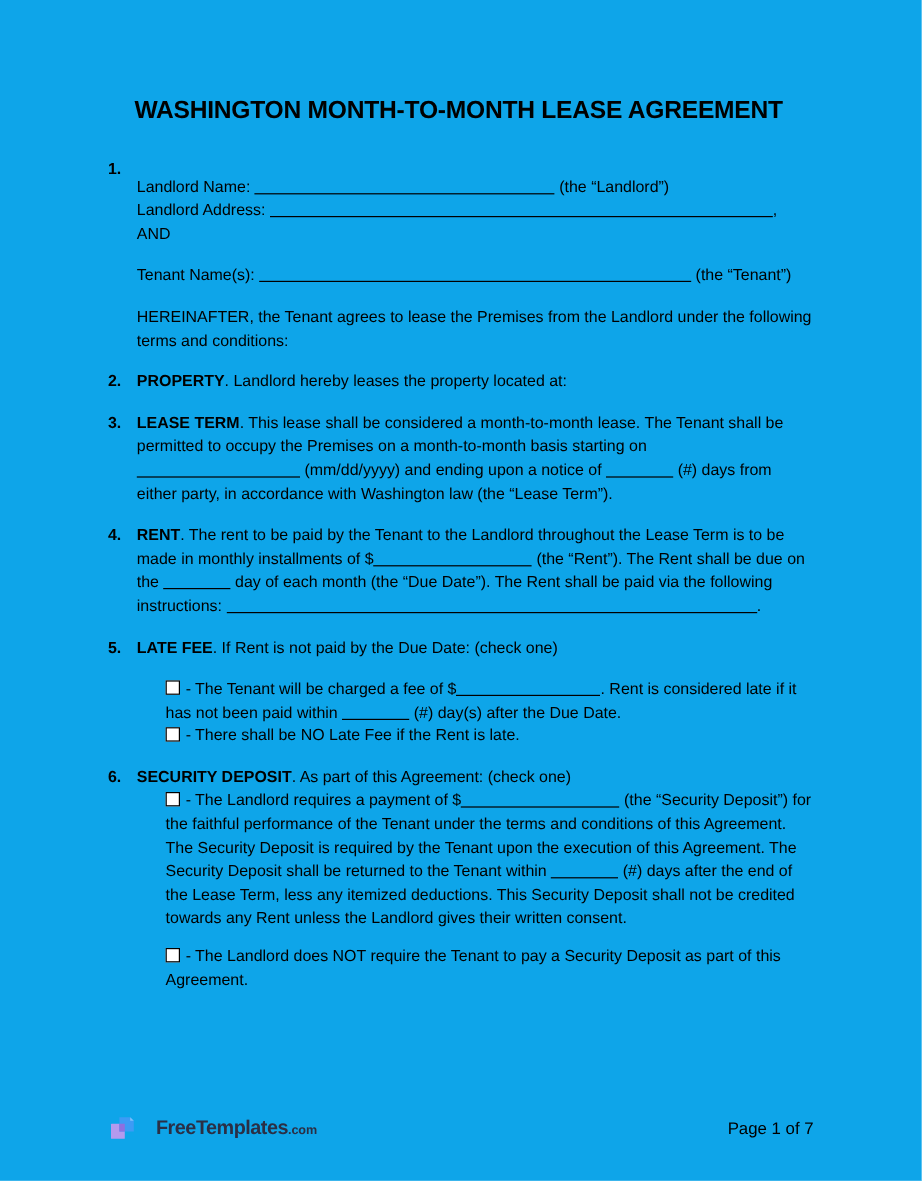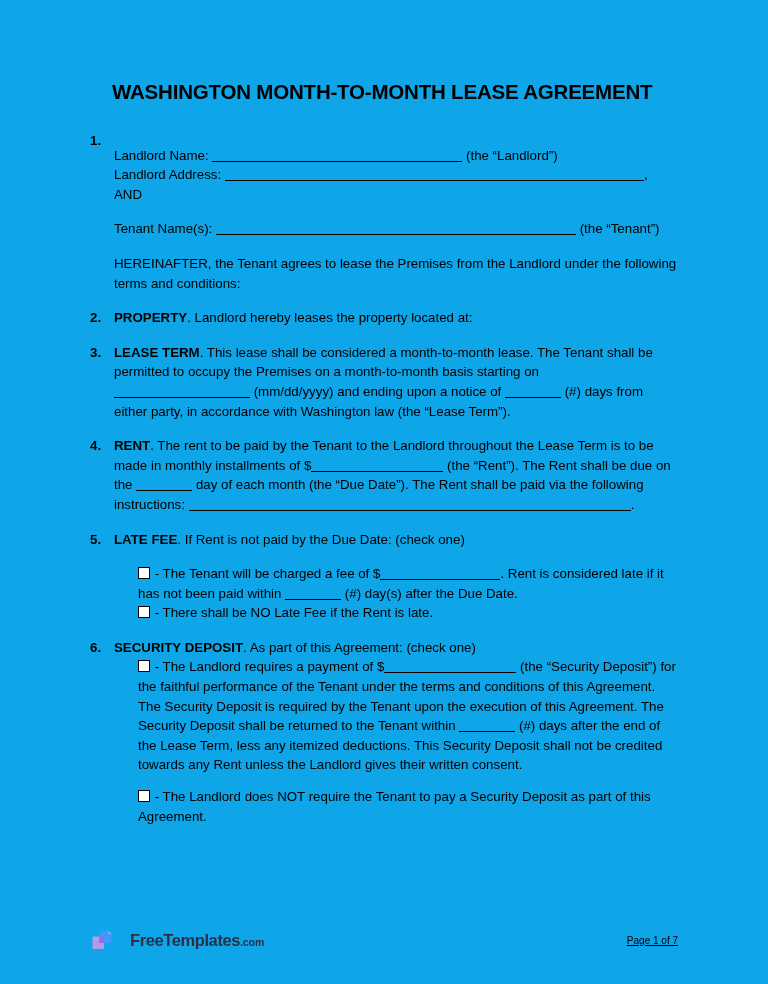--- a/index.html
+++ b/index.html
@@ -111,23 +111,22 @@
     font-weight: bold;
     color: #2b2f45;
     letter-spacing: -0.4px;
   }
   .brand-text .dotcom {
     font-size: 10.5px;
     font-weight: bold;
     letter-spacing: -0.1px;
   }
   .page-num {
-    font-size: 10px;
+    font-size: 14px;
     color: #000;
-    text-decoration: underline;
   }
   .logo-svg { display: block; }
 </style>
 </head>
 <body>
 
 <div class="page">
 
   <div class="content">
 

